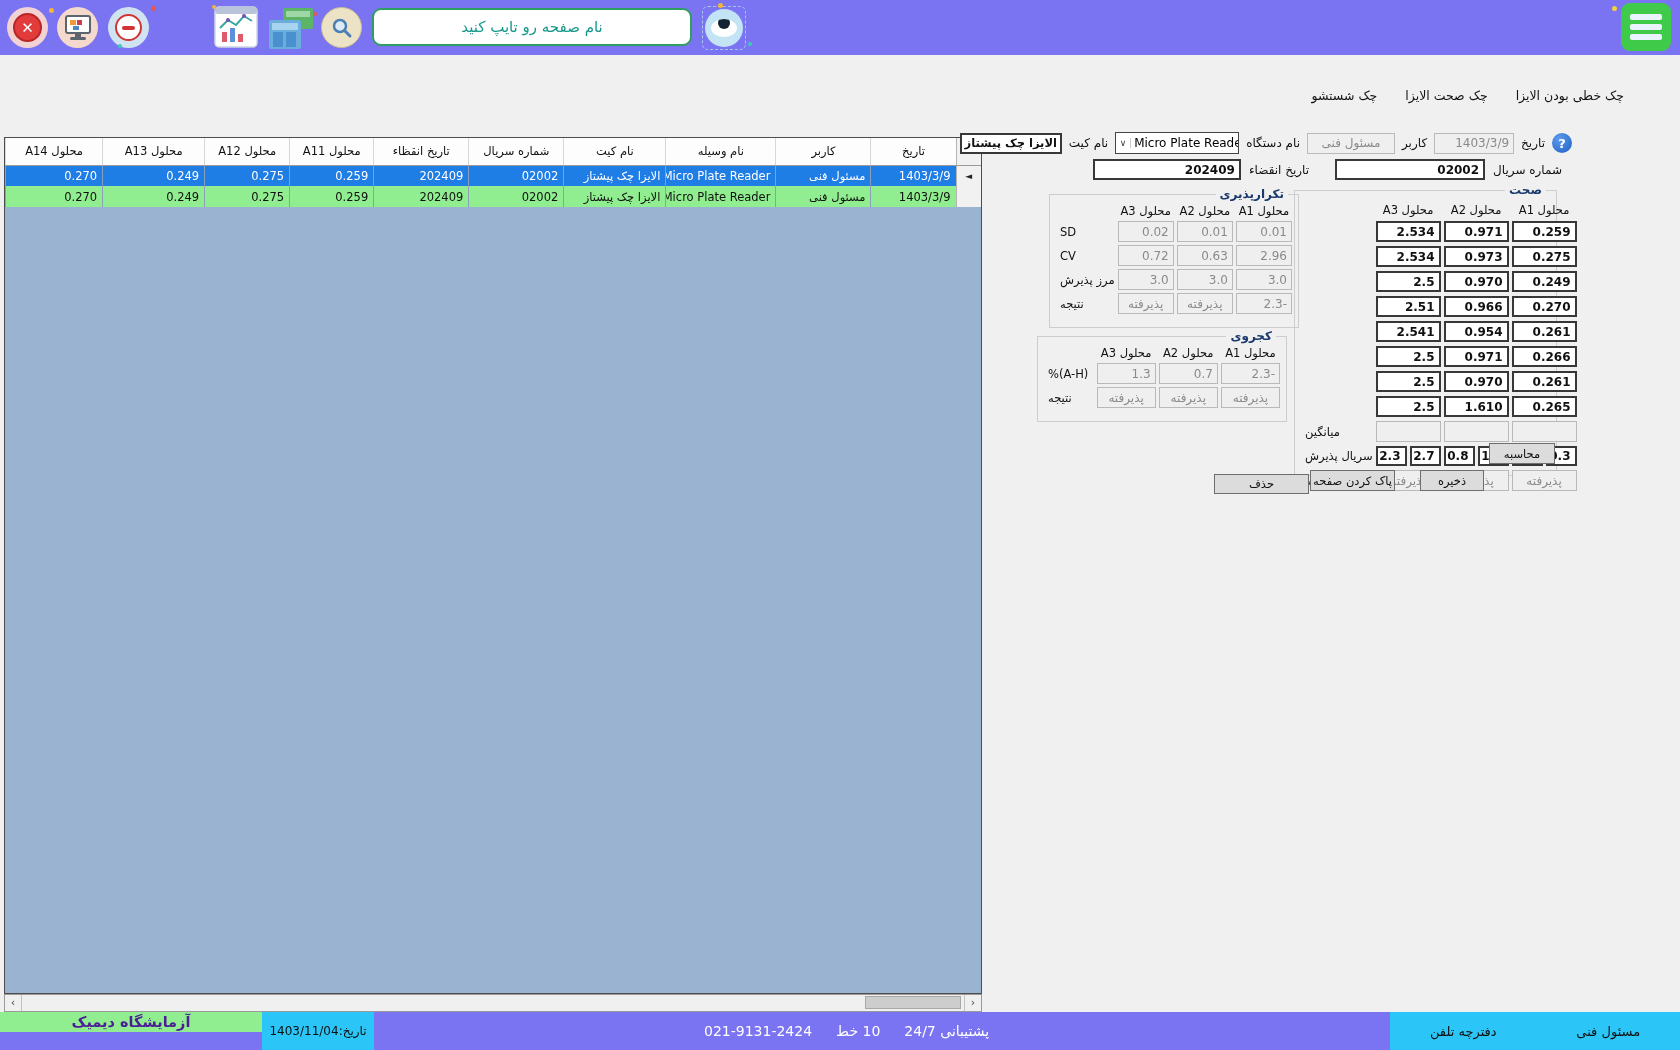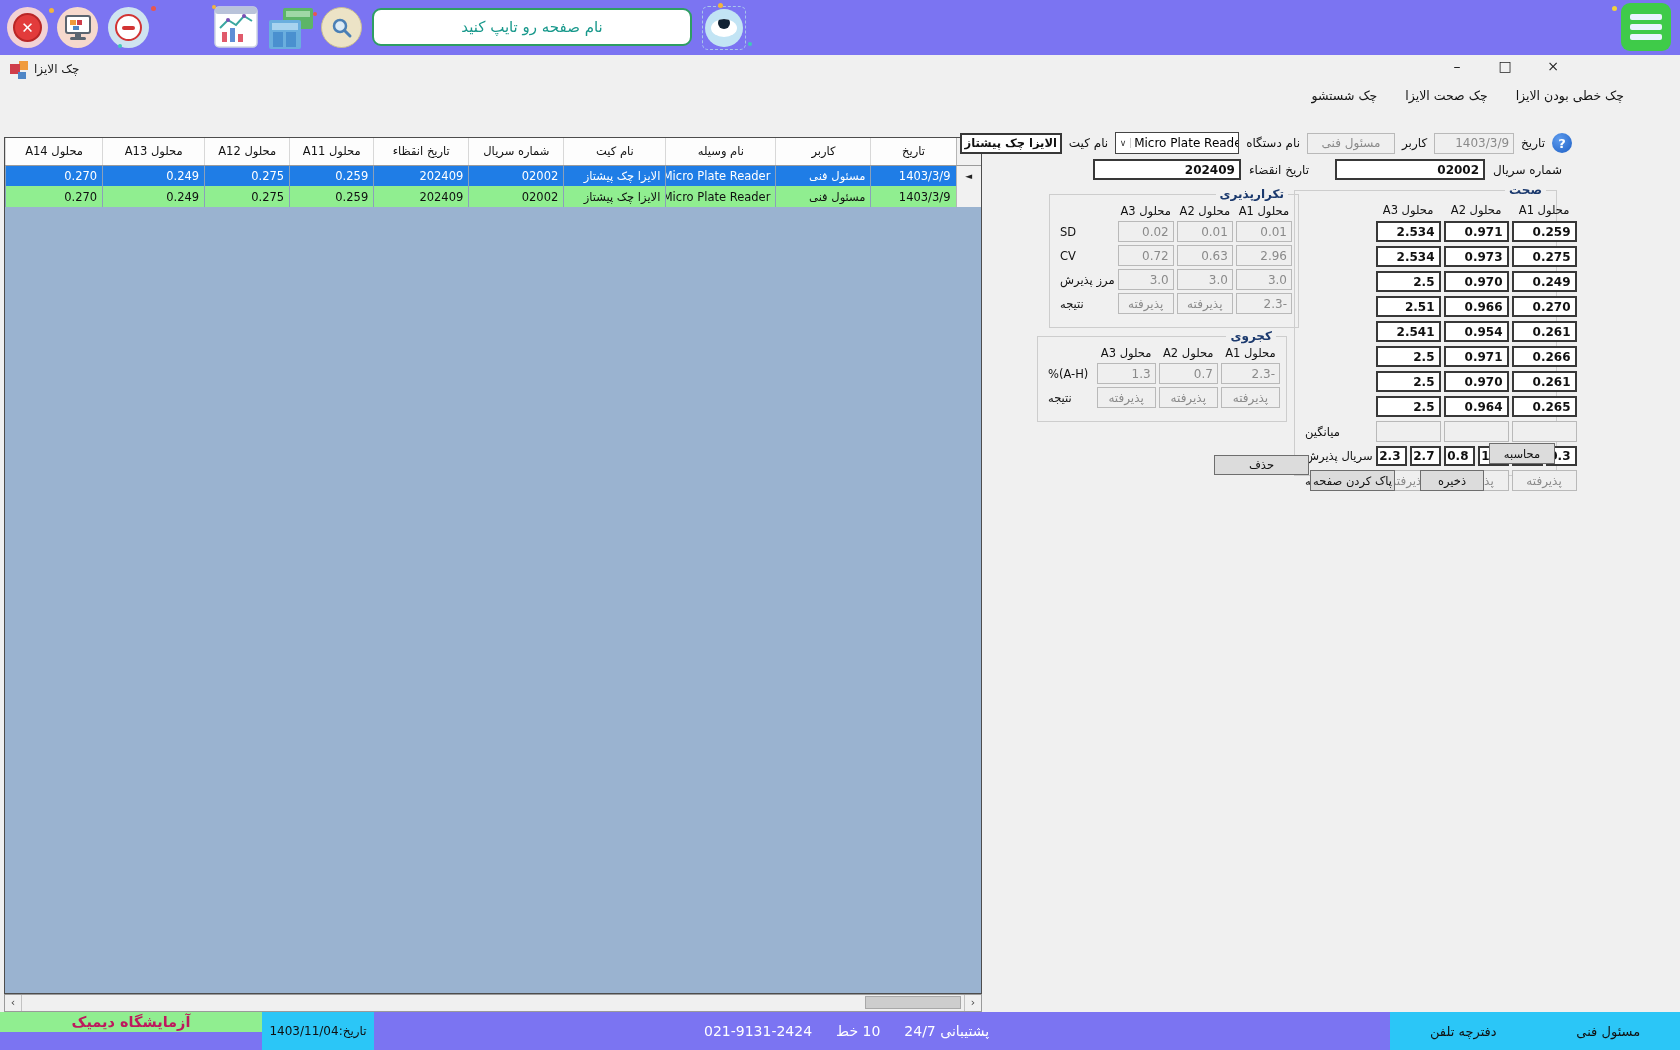--- a/index.html
+++ b/index.html
@@ -81,21 +81,21 @@
   .gtbl td { padding:0; }
   .gtbl .rowlbl { font-size:11.5px; color:#111; text-align:left; padding-left:4px; white-space:nowrap; direction:ltr; }
   .vcell { width:66px; }
   .limit-pair { display:flex; direction:rtl; gap:3px; }
   .limit-pair .fld { width:31px; height:20px; }
 
   .wbtn { position:absolute; background:#dcdcdc; border:1px solid #6e6e6e; font-size:11.5px; color:#111; display:flex; align-items:center; justify-content:center; font-family:inherit; cursor:default; }
 
   
   #statusbar { position:absolute; left:0; top:1012px; width:1680px; height:38px; background:#7b74f2; }
-  #st-lab { position:absolute; left:0; top:0; width:262px; height:20px; background:#90ee90; color:#be185d; font-size:14.5px; font-weight:600; display:flex; align-items:center; justify-content:center; }
+  #st-lab { position:absolute; left:0; top:0; width:262px; height:20px; background:#90ee90; color:#4c1d95; font-size:14.5px; font-weight:600; display:flex; align-items:center; justify-content:center; }
   #st-date { position:absolute; left:262px; top:0; width:112px; height:38px; background:#2bc6f7; color:#101010; font-size:12px; display:flex; align-items:center; justify-content:center; direction:rtl; }
   #st-support { position:absolute; left:330px; top:0; margin-left:374px; height:38px; display:flex; direction:rtl; align-items:center; gap:24px; color:#fff; font-size:14px; }
   #st-right { position:absolute; left:1390px; top:0; width:290px; height:38px; background:#2bc6f7; display:flex; direction:rtl; align-items:center; justify-content:space-around; color:#101010; font-size:13px; }
 </style>
 </head>
 <body>
 
 <div id="frame">
 
   <div id="toolbar">
@@ -162,33 +162,20 @@
     <span class="dot" style="left:49px;top:8px;width:5px;height:5px;background:#f2b53c"></span>
     <span class="dot" style="left:151px;top:6px;width:5px;height:5px;background:#e8564f"></span>
     <span class="dot" style="left:118px;top:44px;width:4px;height:4px;background:#3fc9b8"></span>
     <span class="dot" style="left:212px;top:5px;width:4px;height:4px;background:#f2b53c"></span>
     <span class="dot" style="left:313px;top:12px;width:4px;height:4px;background:#e8564f"></span>
     <span class="dot" style="left:718px;top:3px;width:5px;height:5px;background:#f2b53c"></span>
     <span class="dot" style="left:748px;top:42px;width:4px;height:4px;background:#3fc9b8"></span>
     <span class="dot" style="left:1612px;top:6px;width:5px;height:5px;background:#f2d23c"></span>
   </div>
 
-  <div id="titlebar">
-    <div id="app-logo">
-      <i class="sq-o"></i>
-        <i class="sq-r"></i>
-        <i class="sq-b"></i>
-    </div>
-    <div id="app-title">چک الایزا</div>
-    <div id="win-controls">
-      <span>–</span>
-      <span>□</span>
-      <span>×</span>
-    </div>
-  </div>
 
   <div id="tabstrip">
     <a href="#">چک خطی بودن الایزا</a>
     <a href="#">چک صحت الایزا</a>
     <a href="#">چک شستشو</a>
   </div>
 
   <div id="grid-wrap">
     <table id="grid">
       <colgroup>
@@ -367,21 +354,21 @@
         <td>
               <div class="fld num">2.5</div>
             </td>
             <td></td>
       </tr>
       <tr>
         <td>
               <div class="fld num">0.265</div>
             </td>
         <td>
-              <div class="fld num">0.964</div>
+              <div class="fld num">1.610</div>
             </td>
         <td>
               <div class="fld num">2.5</div>
             </td>
             <td></td>
       </tr>
       <tr>
         <td>
               <div class="fld dis"></div>
             </td>
@@ -526,21 +513,21 @@
             </td>
         <td class="rowlbl" style="direction:rtl;text-align:left">نتیجه</td>
       </tr>
     </tbody>
       </table>
   </div>
 
   <button class="wbtn" style="left:1489px;top:443px;width:66px;height:21px">محاسبه</button>
   <button class="wbtn" style="left:1420px;top:470px;width:64px;height:21px">ذخیره</button>
   <button class="wbtn" style="left:1310px;top:470px;width:85px;height:21px">پاک کردن صفحه</button>
-  <button class="wbtn" style="left:1214px;top:455px;width:95px;height:20px">حذف</button>
+  <button class="wbtn" style="left:1214px;top:474px;width:95px;height:20px">حذف</button>
 
   <div id="statusbar">
     <div id="st-lab">آزمایشگاه دیمیک</div>
     <div id="st-date">تاریخ:1403/11/04</div>
     <div id="st-support">
       <span>پشتیبانی 24/7</span>
       <span>10 خط</span>
       <span style="direction:ltr">021-9131-2424</span>
     </div>
     <div id="st-right">

